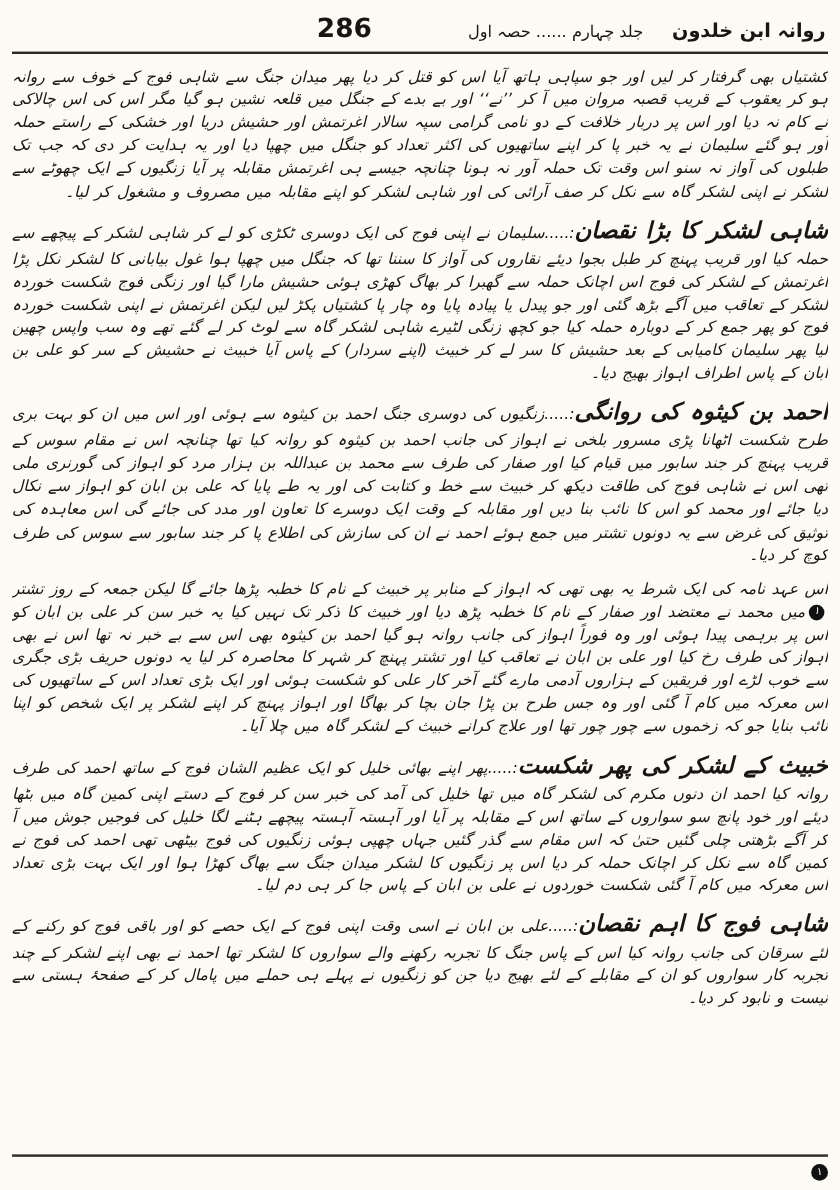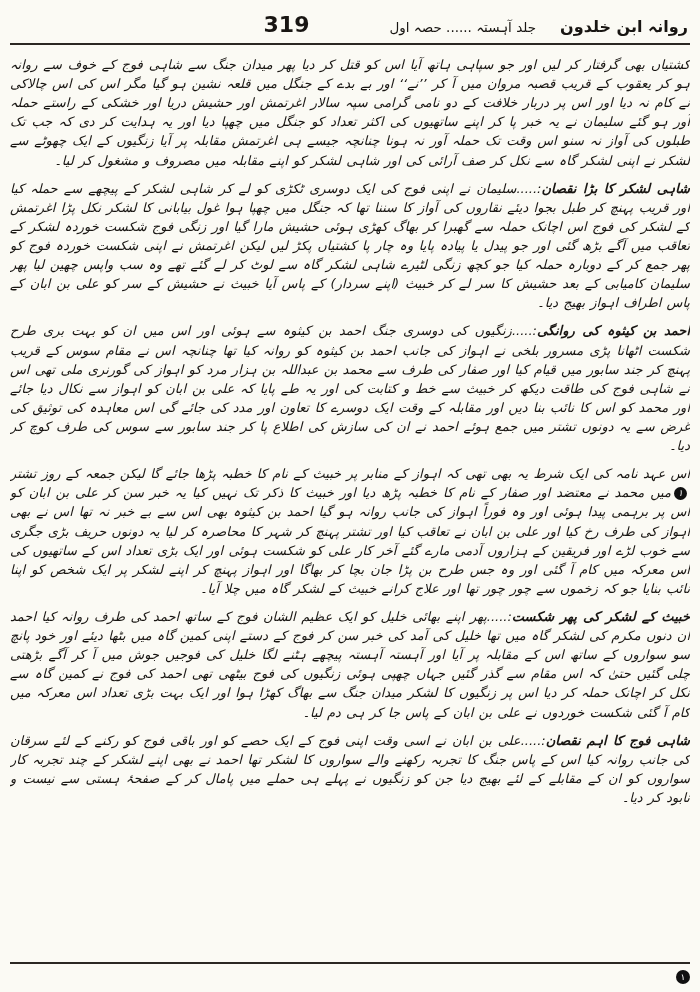--- a/index.html
+++ b/index.html
@@ -31,21 +31,21 @@
     text-align: justify;
     overflow: hidden;
     font-style: italic;
   }
   .para {
     font-size: 13px;
     line-height: 1.47;
     margin-bottom: 9px;
     word-spacing: 1px;
   }
-  .sec-head { font-weight: bold; font-size: 13px; }
+  .sec-head { font-weight: bold; font-size: 19px; }
   .sec-sep { letter-spacing: 1.5px; }
   .note-ref {
     display: inline-flex; width: 13px; height: 13px;
     border-radius: 50%; background: #101010; color: #ffffff;
     font-size: 9px; align-items: center; justify-content: center;
     vertical-align: middle; margin: 0 3px;
   }
   .page-footer {
     margin-top: auto;
     border-top: 2px solid #2b2722;
@@ -62,22 +62,22 @@
   }
   .footnote-text { flex: 1 1 auto; }
 </style>
 </head>
 <body>
 
 <div class="page">
 
   <div class="page-header">
     <span class="book-title">روانہ ابن خلدون</span>
-    <span class="volume-part">جلد آہستہ ...... حصہ اول</span>
-    <span class="page-number">319</span>
+    <span class="volume-part">جلد چہارم ...... حصہ اول</span>
+    <span class="page-number">286</span>
   </div>
 
   <div class="header-rule"></div>
 
   <div class="content">
 
     <p class="para"><span>کشتیاں بھی گرفتار کر لیں اور جو سپاہی ہاتھ آیا اس کو قتل کر دیا پھر میدان جنگ سے شاہی فوج کے خوف سے روانہ ہو کر یعقوب کے قریب قصبہ مروان میں آ کر ’’نے‘‘ اور بے بدے کے جنگل میں قلعہ نشین ہو گیا مگر اس کی اس چالاکی نے کام نہ دیا اور اس پر دربار خلافت کے دو نامی گرامی سپہ سالار اغرتمش اور حشیش دریا اور خشکی کے راستے حملہ آور ہو گئے سلیمان نے یہ خبر پا کر اپنے ساتھیوں کی اکثر تعداد کو جنگل میں چھپا دیا اور یہ ہدایت کر دی کہ جب تک طبلوں کی آواز نہ سنو اس وقت تک حملہ آور نہ ہونا چنانچہ جیسے ہی اغرتمش مقابلہ پر آیا زنگیوں کے ایک چھوٹے سے لشکر نے اپنی لشکر گاہ سے نکل کر صف آرائی کی اور شاہی لشکر کو اپنے مقابلہ میں مصروف و مشغول کر لیا۔</span></p>
 
     <p class="para"><strong class="sec-head">شاہی لشکر کا بڑا نقصان</strong><span class="sec-sep">:.....</span><span>سلیمان نے اپنی فوج کی ایک دوسری ٹکڑی کو لے کر شاہی لشکر کے پیچھے سے حملہ کیا اور قریب پہنچ کر طبل بجوا دیئے نقاروں کی آواز کا سننا تھا کہ جنگل میں چھپا ہوا غول بیابانی کا لشکر نکل پڑا اغرتمش کے لشکر کی فوج اس اچانک حملہ سے گھبرا کر بھاگ کھڑی ہوئی حشیش مارا گیا اور زنگی فوج شکست خوردہ لشکر کے تعاقب میں آگے بڑھ گئی اور جو پیدل یا پیادہ پایا وہ چار پا کشتیاں پکڑ لیں لیکن اغرتمش نے اپنی شکست خوردہ فوج کو پھر جمع کر کے دوبارہ حملہ کیا جو کچھ زنگی لٹیرے شاہی لشکر گاہ سے لوٹ کر لے گئے تھے وہ سب واپس چھین لیا پھر سلیمان کامیابی کے بعد حشیش کا سر لے کر خبیث (اپنے سردار) کے پاس آیا خبیث نے حشیش کے سر کو علی بن ابان کے پاس اطراف اہواز بھیج دیا۔</span></p>
 

